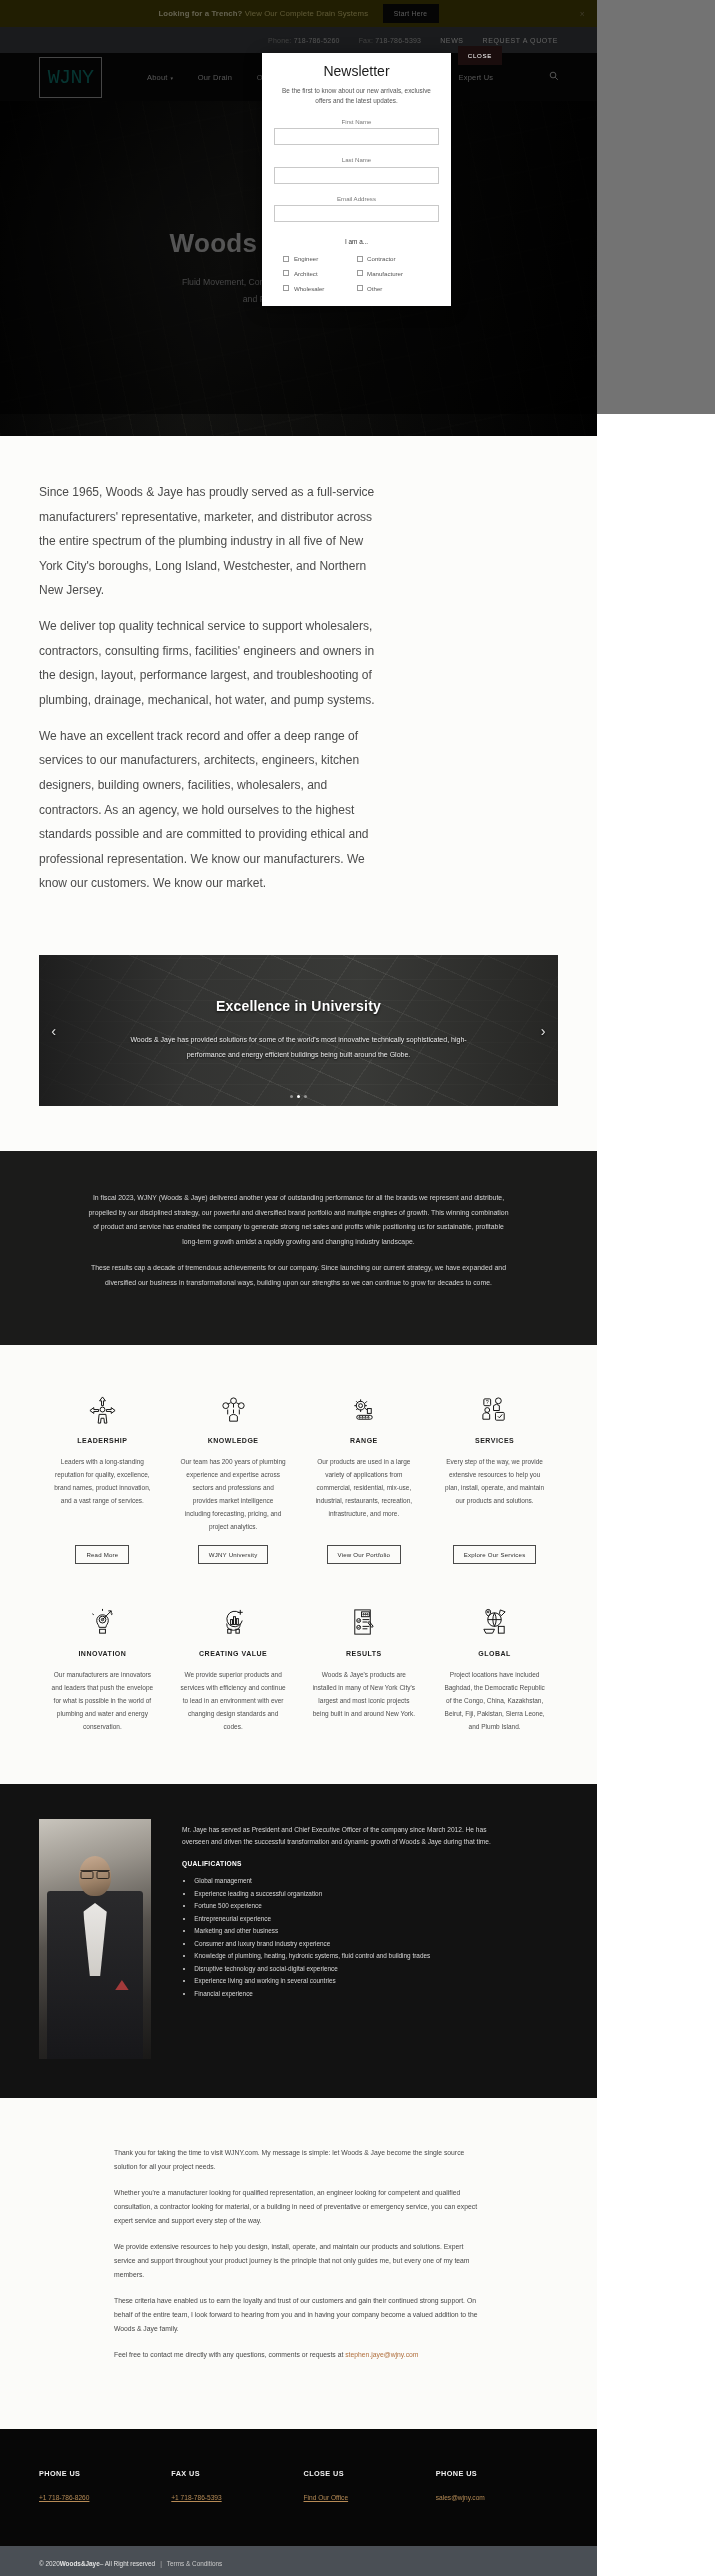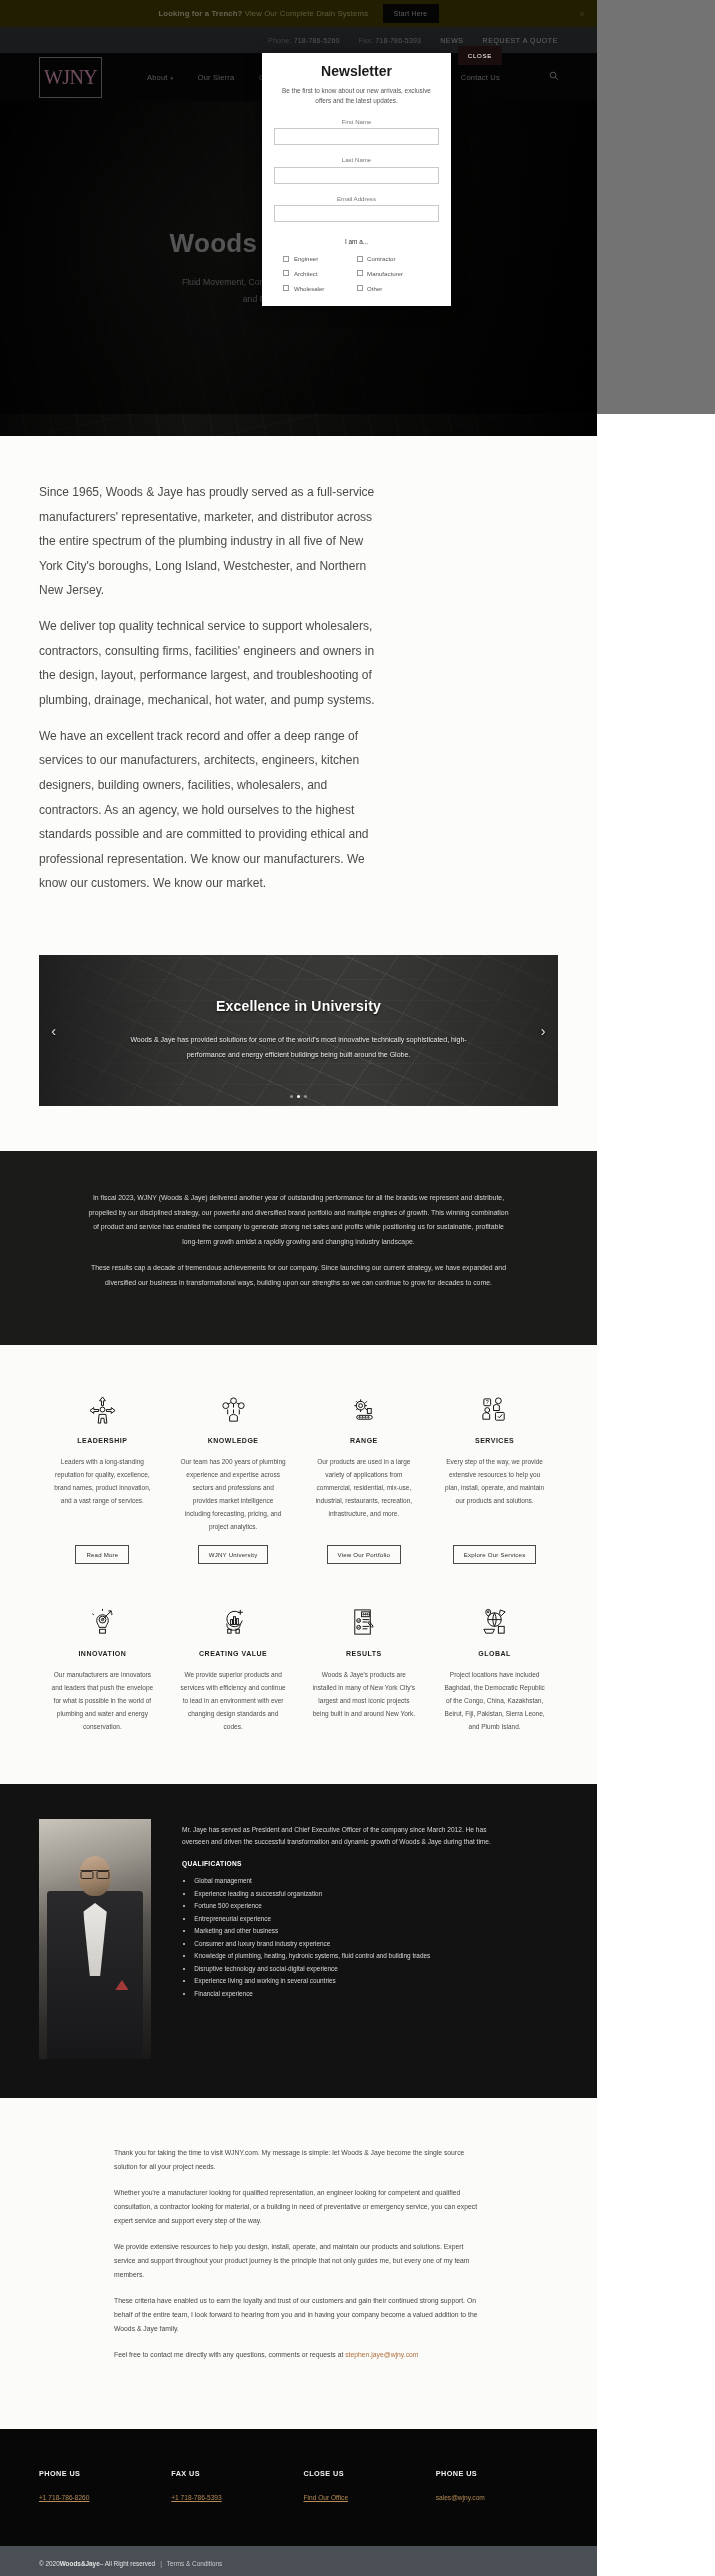--- a/index.html
+++ b/index.html
@@ -47,21 +47,21 @@
 
   
   .nav-bar {
     background: #0a0a0a; height: 48px;
     display: flex; align-items: center; padding: 0 39px;
     position: relative; z-index: 2;
   }
   .logo-box {
     border: 1.1px solid #9b9b9b; width: 63px; height: 41px;
     display: flex; align-items: center; justify-content: center;
-    font-family: Liberation Serif, serif; color: #f9a8d4;
+    font-family: Liberation Mono, monospace; color: #0f766e;
     font-size: 20px; letter-spacing: -0.6px; font-weight: normal;
   }
   .nav-links { display: flex; align-items: center; gap: 24.6px; margin-left: 45px; flex: 1; }
   .nav-link { color: #bdbdbd; font-size: 7.5px; letter-spacing: 0.2px; cursor: pointer; white-space: nowrap; }
   .caret { font-size: 5px; margin-left: 2.8px; }
   .nav-search { color: #d5d5d5; cursor: pointer; }
 
   
   .hero {
     height: 335px;
@@ -239,21 +239,21 @@
     position: absolute; left: 262px; top: 53px; width: 189px;
     background: #ffffff; z-index: 40;
     box-shadow: 0 3.4px 15.7px rgba(0,0,0,.45);
     padding: 10px 12.3px 14.5px 12.3px;
   }
   .modal-close {
     position: absolute; right: -51px; top: -6.7px;
     background: #1a0d0d; color: #ffffff; font-size: 6.1px; letter-spacing: 0.7px;
     padding: 5.6px 10px; cursor: pointer;
   }
-  .modal-title { text-align: center; font-size: 14px; font-weight: bold; color: #1b1b1b; margin-bottom: 6.7px; }
+  .modal-title { text-align: center; font-size: 14px; font-weight: normal; color: #1b1b1b; margin-bottom: 6.7px; }
   .modal-sub { text-align: center; font-size: 6.4px; color: #555; line-height: 1.55; margin-bottom: 12.3px; }
   .field-label { text-align: center; font-size: 6.1px; color: #777; margin-bottom: 3.4px; }
   .field-input {
     width: 100%; height: 17px; border: 0.6px solid #c9c9c9; background: #fff;
     margin-bottom: 11.2px; font-family: "Liberation Sans", sans-serif; font-size: 6.7px; padding: 0 4.5px;
   }
   .iam-label { text-align: center; font-size: 6.4px; color: #333; margin: 4.5px 0 10px 0; font-weight: normal; }
   .checks { display: grid; grid-template-columns: 1fr 1fr; row-gap: 7.8px; padding: 0 9px; }
   .check-item { display: flex; align-items: center; gap: 4.5px; cursor: pointer; }
   .check-box { width: 6.1px; height: 6.1px; border: 0.6px solid #9a9a9a; background: #fff; flex: none; }
@@ -284,25 +284,25 @@
       <span>718-786-5393</span>
     </span>
     <span class="util-strong">NEWS</span>
     <span class="util-strong">REQUEST A QUOTE</span>
   </div>
 
   <div class="nav-bar">
     <div class="logo-box">WJNY</div>
     <div class="nav-links">
       <span class="nav-link"><span>About</span><span class="caret">▾</span></span>
-      <span class="nav-link">Our Sierra</span>
+      <span class="nav-link">Our Drain</span>
       <span class="nav-link">Our Services</span>
       <span class="nav-link">Resources</span>
       <span class="nav-link">Our Portfolio</span>
-      <span class="nav-link">Contact Us</span>
+      <span class="nav-link">Expert Us</span>
     </div>
     <span class="nav-search">
       <svg width="9.5" height="9.5" viewBox="0 0 20 20" fill="none" stroke="currentColor" stroke-width="1.8">
           <circle cx="8.5" cy="8.5" r="6"></circle>
           <line x1="13" y1="13" x2="18.5" y2="18.5"></line>
         </svg>
     </span>
   </div>
 
   <div class="hero">

